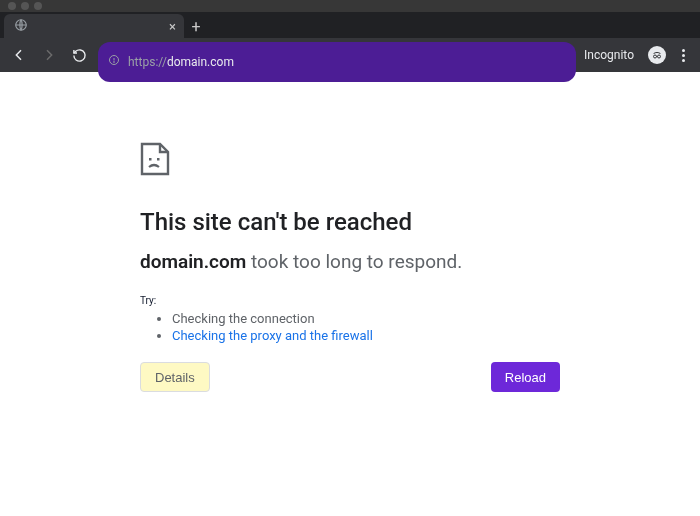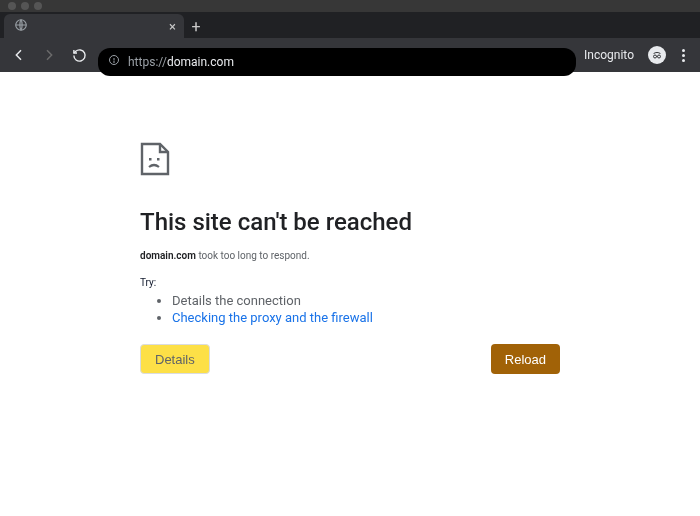--- a/index.html
+++ b/index.html
@@ -58,22 +58,22 @@
       gap: 8px;
     }
     .nav-btn {
       width: 22px; height: 22px;
       display:flex; align-items:center; justify-content:center;
       color:#c9c9c9; cursor:pointer; border-radius:50%;
     }
     .nav-btn.disabled { color:#6b6b6b; }
     .omnibox {
       flex: 1;
-      height: 28px;
-      background: #000000;
+      height: 40px;
+      background: #4c1d95;
       border-radius: 12px;
       display:flex;
       align-items:center;
       padding: 0 10px;
       color:#9aa0a6;
       font-size: 12px;
       gap: 8px;
       margin-top: 13px;
     }
     .omnibox .secure { color:#9aa0a6; }
@@ -92,23 +92,23 @@
       color:#202124;
     }
     .sadpage { margin-bottom: 28px; }
     .headline {
       font-size: 24px;
       font-weight: 500;
       color:#202124;
       margin-bottom: 14px;
     }
     .subline {
-      font-size: 10px;
-      color:#5f6368;
-      margin-bottom: 16px;
+      font-size: 19px;
+      color:#5f6368;
+      margin-bottom: 22px;
     }
     .subline strong { color:#202124; font-weight:600; }
     .try-label { font-size:10px; color:#0f172a; margin-bottom:4px;}
     .try-list {
       list-style: disc;
       margin-left: 32px;
       font-size:13px;
       color:#5f6368;
       margin-bottom: 18px;
     }
@@ -128,27 +128,27 @@
     .btn {
       height: 30px;
       padding: 0 14px;
       border-radius: 4px;
       font-size: 13px;
       cursor:pointer;
       display:inline-flex;
       align-items:center;
     }
     .btn-secondary {
-      background:#fde047;
+      background:#fef9c3;
       border:1px solid #dadce0;
       color:#1a73e8;
       color:#5f6368;
     }
     .btn-primary {
-      background:#a16207;
+      background:#6d28d9;
       color:#fff;
       border:none;
     }
   </style>
 </head>
 <body>
 
 <div class="titlebar">
   <div class="traffic"></div>
   <div class="traffic"></div>
@@ -228,21 +228,21 @@
   </div>
 
   <h1 class="headline">This site can't be reached</h1>
 
   <p class="subline">
     <strong>domain.com</strong><span> took too long to respond.</span>
   </p>
 
   <p class="try-label">Try:</p>
   <ul class="try-list">
-    <li>Details the connection</li>
+    <li>Checking the connection</li>
     <li><a>Checking the proxy and the firewall</a></li>
   </ul>
 
 
   <div class="button-row">
     <button class="btn btn-secondary">Details</button>
     <button class="btn btn-primary">Reload</button>
   </div>
 </div>
 

